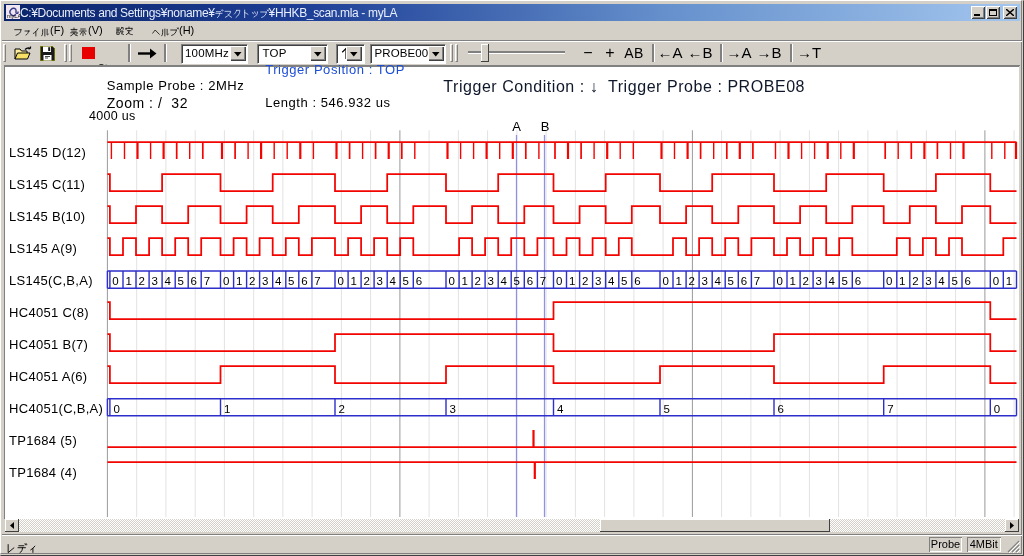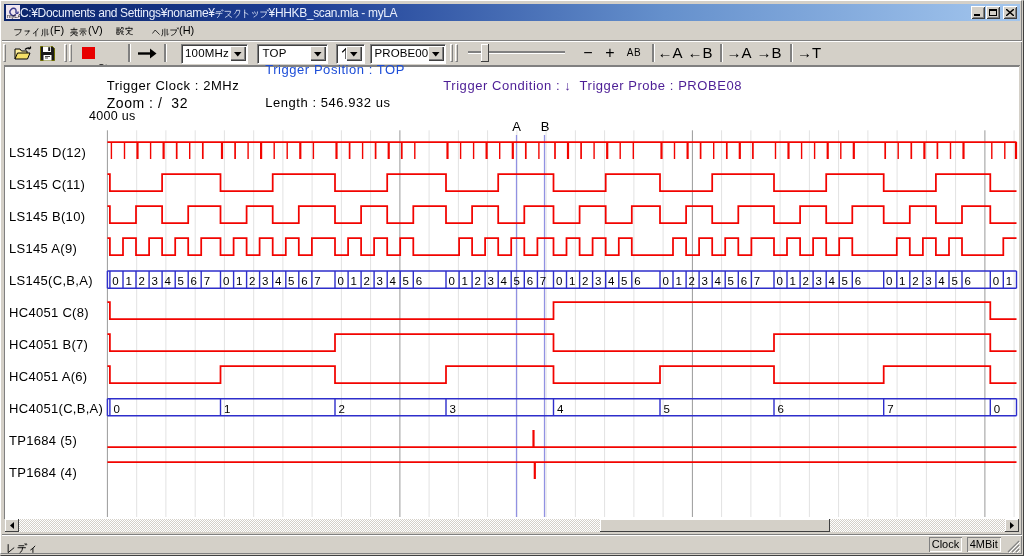--- a/index.html
+++ b/index.html
@@ -133,35 +133,35 @@
         <path d="M0,0 H7.5 L3.75,4.5 Z" fill="#000"></path>
       </svg>
     </div>
   </div>
 <div class="abs grip" style="left:450px;top:44px;height:18px"></div>
 <div class="abs grip" style="left:455px;top:44px;height:18px"></div>
 <div class="abs" style="left:468px;top:51px;width:97px;height:1.5px;background:#808080;box-shadow:0 1px 0 #fff"></div>
 <div class="abs raised2" style="left:481px;top:44px;width:7.5px;height:17.5px"></div>
 <div class="abs tbt" style="left:578px;top:41px;width:20px;font-size:16px">−</div>
 <div class="abs tbt" style="left:600px;top:41px;width:20px;font-size:16px">+</div>
-<div class="abs tbt" style="left:622px;top:41px;width:24px;font-size:10px;letter-spacing:0.5px">AB</div>
+<div class="abs tbt" style="left:622px;top:41px;width:24px;font-size:14px;letter-spacing:0.5px">AB</div>
 <div class="abs sep" style="left:652px;top:44px;height:18px"></div>
 <div class="abs tbt" style="left:656px;top:41px;width:28px">←A</div>
 <div class="abs tbt" style="left:686px;top:41px;width:28px">←B</div>
 <div class="abs sep" style="left:719.5px;top:44px;height:18px"></div>
 <div class="abs tbt" style="left:725px;top:41px;width:28px">→A</div>
 <div class="abs tbt" style="left:755px;top:41px;width:28px">→B</div>
 <div class="abs sep" style="left:789.5px;top:44px;height:18px"></div>
 <div class="abs tbt" style="left:795px;top:41px;width:28px">→T</div>
 <div class="abs" style="left:4px;top:64.5px;width:1016px;height:1px;background:#808080"></div>
 <div class="abs" style="left:4px;top:65.5px;width:1015px;height:453px;background:#808080"></div>
 <div class="abs" style="left:5px;top:66.5px;width:1014px;height:452px;background:#fff"></div>
-<div class="abs" style="left:106.7px;top:77.5px;font-size:13px;letter-spacing:0.55px;white-space:nowrap;color:#000">Trigger Clock : 2MHz</div>
+<div class="abs" style="left:106.7px;top:77.5px;font-size:13px;letter-spacing:0.55px;white-space:nowrap;color:#000">Sample Probe : 2MHz</div>
 <div class="abs" style="left:265.2px;top:62px;font-size:13px;letter-spacing:0.55px;white-space:nowrap;color:#1d4ed8">Trigger Position : TOP</div>
-<div class="abs" style="left:443.3px;top:77.5px;font-size:13px;letter-spacing:0.55px;white-space:nowrap;color:#4c1d95">Trigger Condition : ↓&nbsp; Trigger Probe : PROBE08</div>
+<div class="abs" style="left:443.3px;top:77.5px;font-size:16px;letter-spacing:0.55px;white-space:nowrap;color:#0f172a">Trigger Condition : ↓&nbsp; Trigger Probe : PROBE08</div>
 <div class="abs" style="left:106.7px;top:94.5px;font-size:14px;letter-spacing:0.55px;white-space:nowrap;color:#000">Zoom : / &nbsp;32</div>
 <div class="abs" style="left:265.2px;top:94.5px;font-size:13px;letter-spacing:0.55px;white-space:nowrap;color:#000">Length : 546.932 us</div>
 <div class="abs" style="left:89px;top:109px;font-size:12.5px;letter-spacing:0.3px">4000 us</div>
 <svg width="1024" height="556" viewBox="0 0 1024 556" style="position:absolute;left:0;top:0" font-family="'Liberation Sans',sans-serif">
     <path d="M136.7,130.3V517M165.9,130.3V517M195.2,130.3V517M224.4,130.3V517M253.7,130.3V517M282.9,130.3V517M312.1,130.3V517M341.4,130.3V517M370.6,130.3V517M429.1,130.3V517M458.4,130.3V517M487.6,130.3V517M516.9,130.3V517M546.1,130.3V517M575.4,130.3V517M604.6,130.3V517M633.9,130.3V517M663.1,130.3V517M721.6,130.3V517M750.9,130.3V517M780.1,130.3V517M809.4,130.3V517M838.6,130.3V517M867.9,130.3V517M897.1,130.3V517M926.4,130.3V517M955.6,130.3V517M1014.1,130.3V517" stroke="#e2e2e2" stroke-width="1" fill="none"></path>
     <path d="M107.4,130.3V517M399.9,130.3V517M692.4,130.3V517M984.9,130.3V517" stroke="#9a9a9a" stroke-width="1" fill="none"></path>
     <path d="M516.5,135V517" stroke="#9191e2" stroke-width="1.25" fill="none"></path>
     <path d="M544.5,135V517" stroke="#9191e2" stroke-width="1.25" fill="none"></path>
     <text x="516.5" y="131" text-anchor="middle" font-size="13" fill="#000">A</text>
     <text x="545" y="131" text-anchor="middle" font-size="13" fill="#000">B</text>
@@ -338,17 +338,17 @@
 <div class="abs raised2" style="left:600px;top:518.5px;width:230px;height:13.5px"></div>
 <div class="abs" style="left:2px;top:533.5px;width:1020px;height:1px;background:#808080"></div>
 <div class="abs" style="left:2px;top:534.5px;width:1020px;height:1px;background:#fff"></div>
 <div class="abs" style="left:6px;top:538px"><svg width="11" height="11" viewBox="0 0 13.5 14" style="vertical-align:-2px">
       <path d="M2.5,2 V12.2 L9.8,6.2" stroke="#000" stroke-width="1.15" fill="none" stroke-linecap="round"></path>
     </svg><svg width="11" height="11" viewBox="0 0 13.5 14" style="vertical-align:-2px">
       <path d="M2,3.5 H8.5 M1,6 H10.5 M6.8,6 C6.8,9 5.5,11.2 3.5,12.4 M9.8,1.2 L10.8,2.6 M11.2,0.6 L12.2,2" stroke="#000" stroke-width="1.15" fill="none" stroke-linecap="round"></path>
     </svg><svg width="11" height="11" viewBox="0 0 13.5 14" style="vertical-align:-2px">
       <path d="M8.5,4 C7,6 5,7.8 3.2,8.8 M6,6.8 V12" stroke="#000" stroke-width="1.15" fill="none" stroke-linecap="round"></path>
     </svg></div>
-<div class="abs sunkenp" style="left:929px;top:536.5px;width:33px;height:15px;font-size:11px;text-align:center;line-height:15px">Clock</div>
+<div class="abs sunkenp" style="left:929px;top:536.5px;width:33px;height:15px;font-size:11px;text-align:center;line-height:15px">Probe</div>
 <div class="abs sunkenp" style="left:967px;top:536.5px;width:33.5px;height:15px;font-size:11px;text-align:center;line-height:15px">4MBit</div>
 <svg class="abs" style="left:1007px;top:540px" width="13" height="13" viewBox="0 0 13 13">
     <path d="M12,1 L1,12 M12,5 L5,12 M12,9 L9,12" stroke="#808080" stroke-width="1.2"></path>
     <path d="M13,2 L2,13 M13,6 L6,13 M13,10 L10,13" stroke="#fff" stroke-width="1"></path>
   </svg>
 </body></html>

